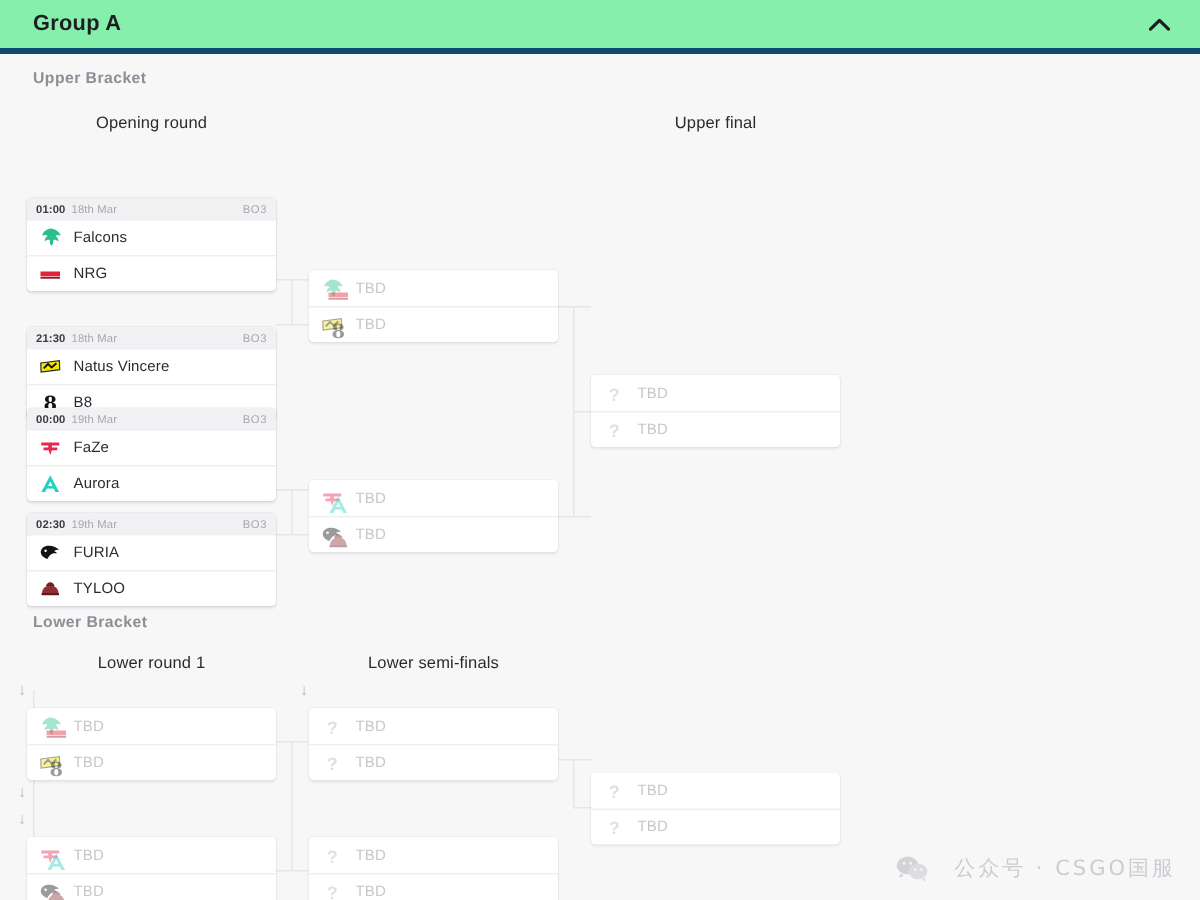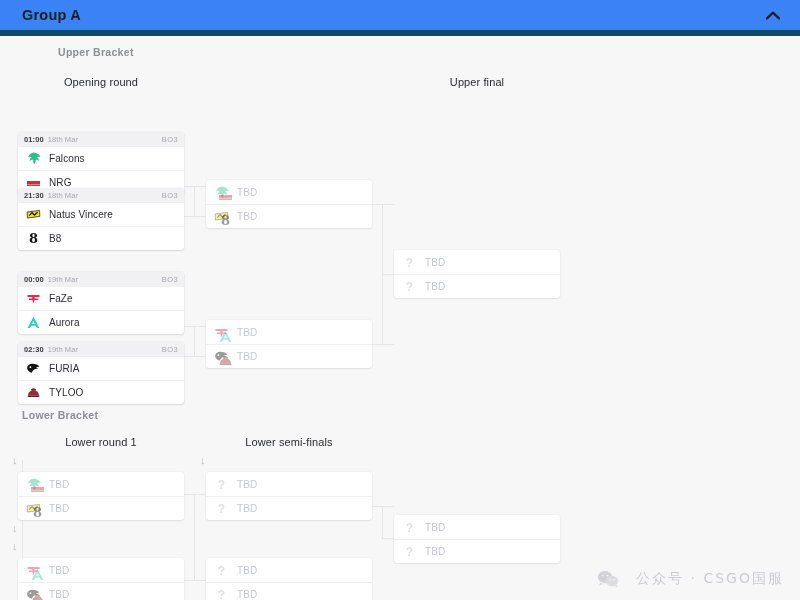--- a/index.html
+++ b/index.html
@@ -7,22 +7,22 @@
   body {
     font-family: "Liberation Sans", sans-serif;
     background: #f7f7f8;
     color: #24252a;
     -webkit-font-smoothing: antialiased;
   }
 
   
   #group-header {
     height: 36px;
-    background: #3b82f6;
-    border-bottom: 6px solid #0c4a6e;
+    background: #86efac;
+    border-bottom: 4px solid #0c4a6e;
     display: flex;
     align-items: center;
     padding: 0 18px 0 22px;
     position: relative;
   }
   #group-title {
     font-size: 14.5px;
     font-weight: bold;
     letter-spacing: .2px;
     color: #1d1e22;
@@ -157,21 +157,21 @@
   <span id="group-title">Group A</span>
   <span id="collapse-chevron">
     <svg width="14" height="9" viewBox="0 0 14 9">
         <path d="M1 7.4 L7 1.6 L13 7.4" fill="none" stroke="#1d1e22" stroke-width="2.2" stroke-linecap="round" stroke-linejoin="round"></path>
       </svg>
   </span>
 </div>
 
 <div id="bracket-area">
 
-  <div class="section-label" style="left:22px; top:10px;margin-left:36px;">Upper Bracket</div>
+  <div class="section-label" style="left:22px; top:10px;">Upper Bracket</div>
 
   <div class="round-label" style="left:18px; top:40px; width:166px;">Opening round</div>
   <div class="round-label" style="left:394px; top:40px; width:166px;">Upper final</div>
 
   <div class="conn h" style="left:184px; top:150px; width:22px;"></div>
   <div class="conn h" style="left:184px; top:180px; width:22px;"></div>
   <div class="conn v" style="left:194px; top:150px; height:30px;"></div>
   <div class="conn h" style="left:184px; top:290px; width:22px;"></div>
   <div class="conn h" style="left:184px; top:320px; width:22px;"></div>
   <div class="conn v" style="left:194px; top:290px; height:30px;"></div>
@@ -199,21 +199,21 @@
       <span class="logo">
         <svg width="15" height="15" viewBox="0 0 15 15">
             <rect x="1" y="6" width="13" height="3.2" fill="#e4233b"></rect>
             <rect x="1" y="9.6" width="13" height="1.2" fill="#9b1426"></rect>
           </svg>
       </span>
       <span class="team-name">NRG</span>
     </div>
   </div>
 
-  <div class="match" style="left:18px; top:152px;">
+  <div class="match" style="left:18px; top:182px;">
     <div class="match-meta">
       <span class="meta-time">21:30</span>
       <span class="meta-date">18th Mar</span>
       <span class="meta-bo">BO3</span>
     </div>
     <div class="team-row">
       <span class="logo">
         <svg width="15" height="15" viewBox="0 0 15 15">
             <path d="M1.2 5 L13.6 3.4 L13.8 9.4 L1.4 11 Z" fill="#f2e800" stroke="#2b2b1a" stroke-width=".8"></path>
             <path d="M3.2 8.6 L6 5.6 L8.4 8 L11.6 5.2" fill="none" stroke="#111" stroke-width="1.3"></path>

